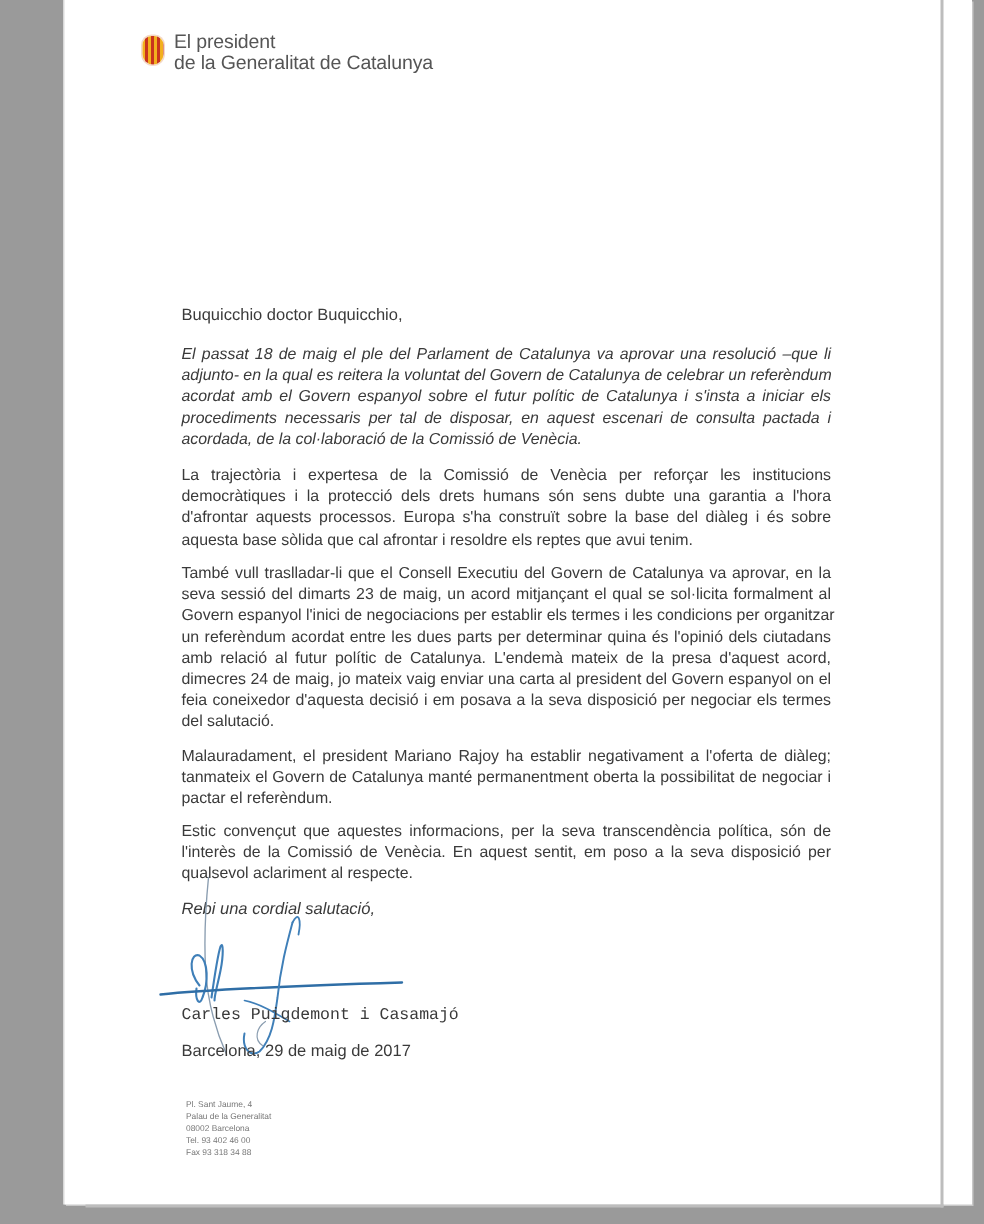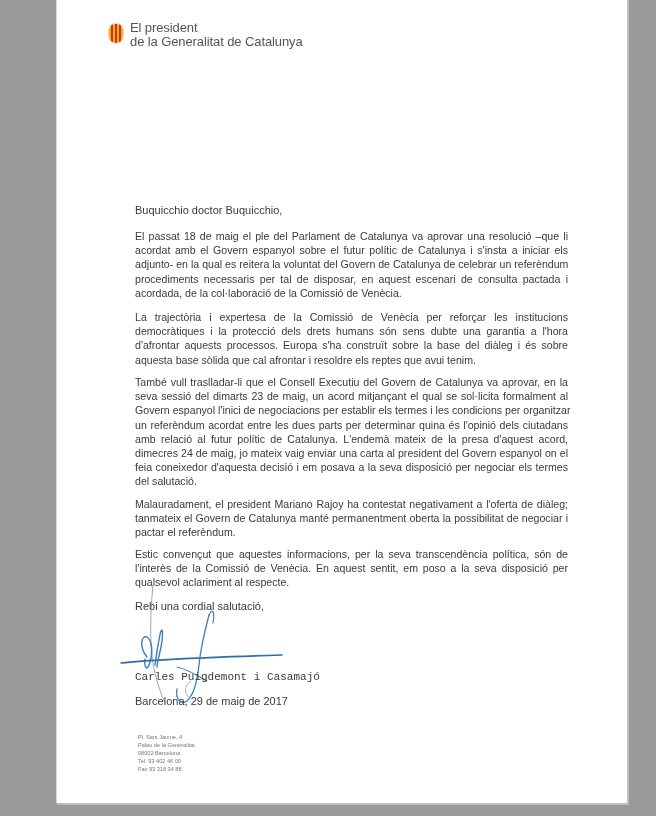--- a/index.html
+++ b/index.html
@@ -6,24 +6,25 @@
     body {
       width: 656px; height: 816px;
       background: #9a9a9a;
       position: relative;
       overflow: hidden;
       font-family: "Liberation Sans", sans-serif;
       color: #3a3a3a;
     }
     .page {
       position: absolute;
-      left: 57px; top: 0;
+      left: 43px; top: 0;
       width: 570px; height: 803px;
       background: #ffffff;
       box-shadow: 1px 1px 0 #c8c8c8, -1px 0 0 #d8d8d8;
+      padding-left: 35px;
     }
     .page-edge-right {
       position: absolute; left: 627px; top: 0; width: 2px; height: 805px;
       background: #bdbdbd;
     }
     .page-edge-bottom {
       position: absolute; left: 57px; top: 803px; width: 572px; height: 2px;
       background: #bdbdbd;
     }
     
@@ -52,28 +53,28 @@
     }
     .para {
       position: absolute; left: 78px; width: 433px;
       font-size: 10.6px; line-height: 14.2px;
     }
     .para .ln {
       display: block; text-align: justify; text-align-last: justify;
       white-space: nowrap; overflow: visible; height: 14.2px;
     }
     .para .ln.last { text-align-last: left; }
-    .p1 { top: 229px; }
+    .p1 { top: 229px; font-style: italic; }
     .p2 { top: 310px; }
     .p3 { top: 375px; }
     .p4 { top: 497px; }
     .p5 { top: 547px; }
     .closing {
       position: absolute; left: 78px; top: 599px;
-      font-size: 11px; line-height: 14px; white-space: nowrap;
+      font-size: 11px; line-height: 14px; white-space: nowrap; font-style: italic;
     }
     .signature-svg {
       position: absolute; left: 60px; top: 585px; width: 190px; height: 125px;
       overflow: visible;
     }
     .signer {
       position: absolute; left: 78px; top: 670px;
       font-size: 11px; line-height: 14px; white-space: nowrap; font-family: Liberation Mono, monospace;
     }
     .place-date {
@@ -97,22 +98,22 @@
       <div>El president</div>
       <div>de la Generalitat de Catalunya</div>
     </div>
   </div>
 
 
   <div class="salutation">Buquicchio doctor Buquicchio,</div>
 
   <div class="para p1">
     <span class="ln">El passat 18 de maig el ple del Parlament de Catalunya va aprovar una resolució –que li</span>
+    <span class="ln">adjunto- en la qual es reitera la voluntat del Govern de Catalunya de celebrar un referèndum</span>
     <span class="ln">acordat amb el Govern espanyol sobre el futur polític de Catalunya i s'insta a iniciar els</span>
-    <span class="ln">adjunto- en la qual es reitera la voluntat del Govern de Catalunya de celebrar un referèndum</span>
     <span class="ln">procediments necessaris per tal de disposar, en aquest escenari de consulta pactada i</span>
     <span class="ln last">acordada, de la col·laboració de la Comissió de Venècia.</span>
   </div>
 
   <div class="para p2">
     <span class="ln">La trajectòria i expertesa de la Comissió de Venècia per reforçar les institucions</span>
     <span class="ln">democràtiques i la protecció dels drets humans són sens dubte una garantia a l'hora</span>
     <span class="ln">d'afrontar aquests processos. Europa s'ha construït sobre la base del diàleg i és sobre</span>
     <span class="ln last">aquesta base sòlida que cal afrontar i resoldre els reptes que avui tenim.</span>
   </div>
@@ -122,21 +123,21 @@
     <span class="ln">seva sessió del dimarts 23 de maig, un acord mitjançant el qual se sol·licita formalment al</span>
     <span class="ln">Govern espanyol l'inici de negociacions per establir els termes i les condicions per organitzar</span>
     <span class="ln">un referèndum acordat entre les dues parts per determinar quina és l'opinió dels ciutadans</span>
     <span class="ln">amb relació al futur polític de Catalunya. L'endemà mateix de la presa d'aquest acord,</span>
     <span class="ln">dimecres 24 de maig, jo mateix vaig enviar una carta al president del Govern espanyol on el</span>
     <span class="ln">feia coneixedor d'aquesta decisió i em posava a la seva disposició per negociar els termes</span>
     <span class="ln last">del salutació.</span>
   </div>
 
   <div class="para p4">
-    <span class="ln">Malauradament, el president Mariano Rajoy ha contestat negativament a l'oferta de diàleg;</span>
+    <span class="ln">Malauradament, el president Mariano Rajoy ha establir negativament a l'oferta de diàleg;</span>
     <span class="ln">tanmateix el Govern de Catalunya manté permanentment oberta  la possibilitat de negociar i</span>
     <span class="ln last">pactar el referèndum.</span>
   </div>
 
   <div class="para p5">
     <span class="ln">Estic convençut que aquestes informacions, per la seva transcendència política, són de</span>
     <span class="ln">l'interès de la Comissió de Venècia. En aquest sentit, em poso a la seva disposició per</span>
     <span class="ln last">qualsevol aclariment al respecte.</span>
   </div>
 

